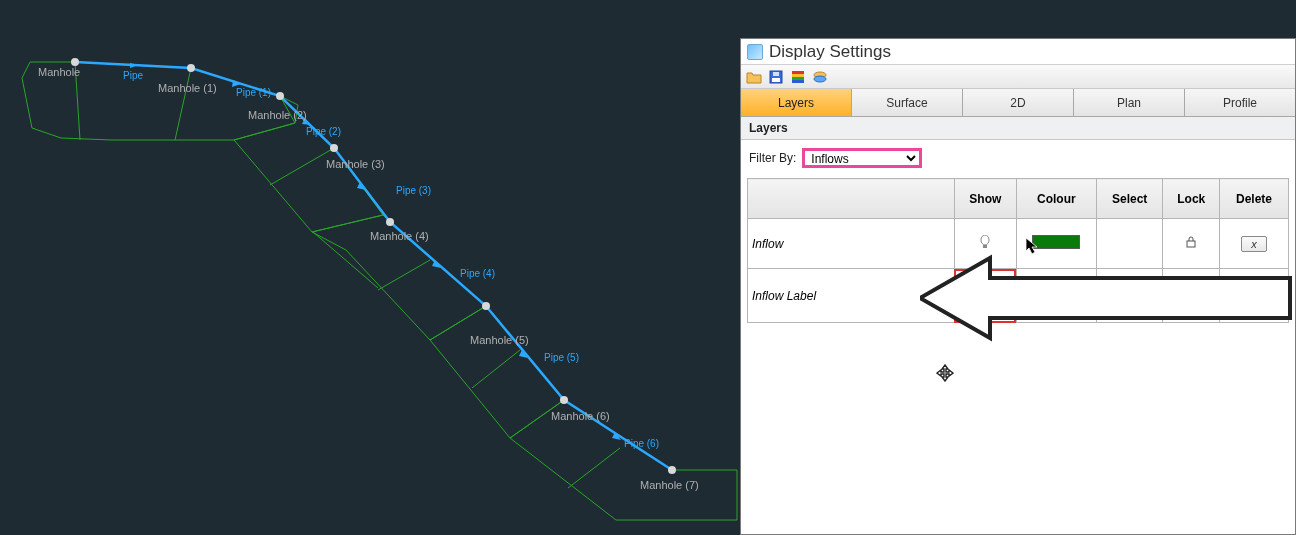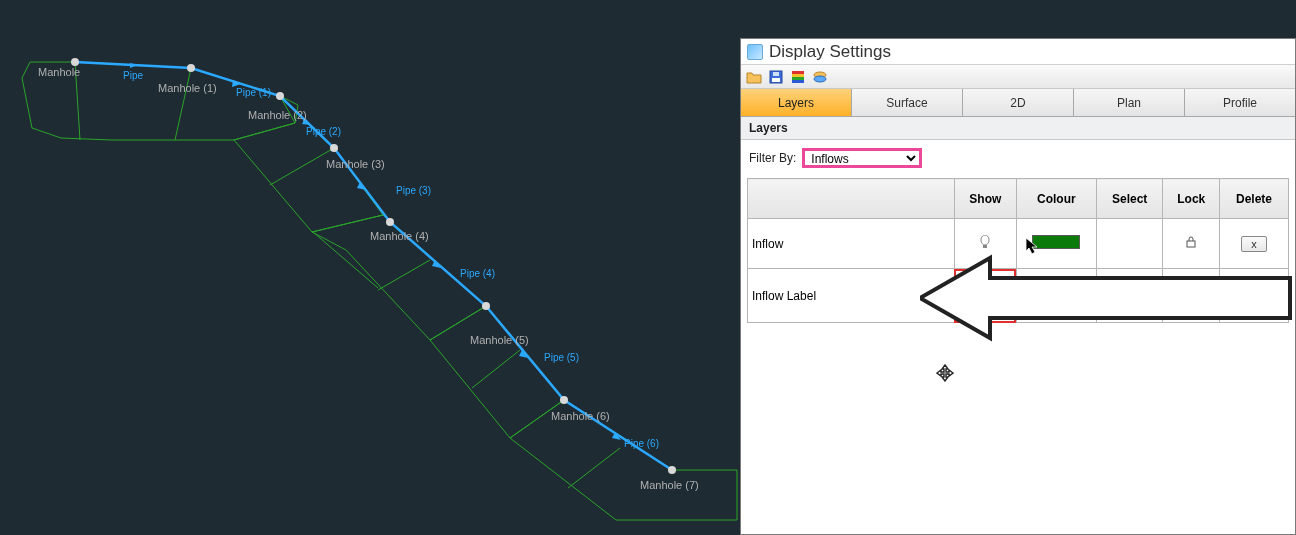--- a/index.html
+++ b/index.html
@@ -116,20 +116,21 @@
   }
   .grid th {
     background: linear-gradient(#f4f4f4,#e4e4e4);
     font-weight: bold;
     height: 40px;
     padding: 0 6px;
   }
   .grid td {
     height: 22px;
     padding: 16px 4px;
+    font-style: italic;
   }
   .grid td.name-col { text-align: left; width: 150px; padding-left: 4px; }
   .grid th.name-col { width: 150px; }
   .colour-swatch {
     width: 48px; height: 14px;
     background: #0a7a0a;
     border: 1px solid #5a5a5a;
     display: inline-block;
   }
   .bulb-icon { display:inline-block; }

